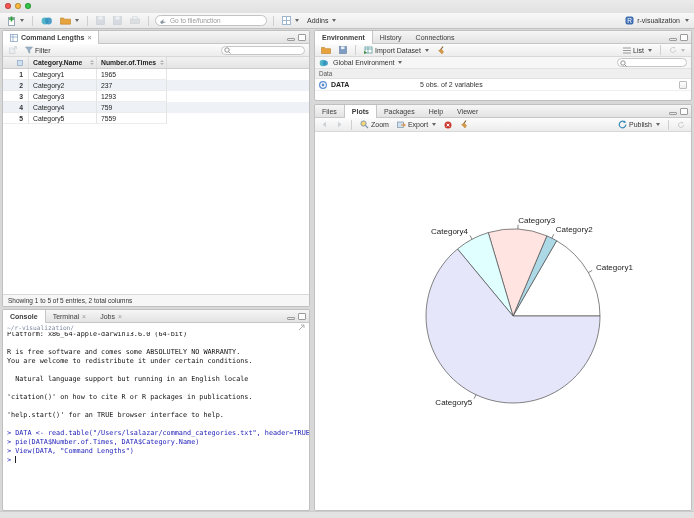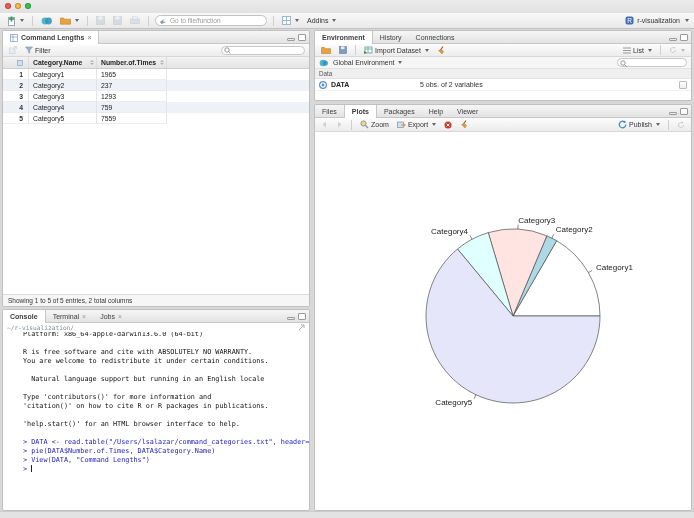--- a/index.html
+++ b/index.html
@@ -64,21 +64,21 @@
   .sortglyph { margin-left:auto; margin-right:2px; display:inline-flex; flex-direction:column; gap:1px; }
   .sortglyph i { display:block; width:0; height:0; border-left:2px solid transparent; border-right:2px solid transparent; }
   .sortglyph .up { border-bottom:2.5px solid #b3b3b3; } .sortglyph .dn { border-top:2.5px solid #b3b3b3; }
   .statusbar { position:absolute; left:0; right:0; bottom:0; height:12px; background:#f6f6f6;
     border-top:1px solid #d9d9d9; display:flex; align-items:center; padding-left:5px; font-size:6.5px; color:#333; }
 
   
   .pathrow { height:9px; display:flex; align-items:center; padding:0 4px; font-size:6.2px; color:#7d8aa0;
     font-family:"DejaVu Sans Mono",monospace; background:#fff; }
   .console-body { position:absolute; top:22px; left:0; right:0; bottom:0; overflow:hidden;
-    padding-left:20px; font-family:"DejaVu Sans Mono",monospace; font-size:6.8px; color:#111; }
+    padding-left:4px; font-family:"DejaVu Sans Mono",monospace; font-size:6.8px; color:#111; }
   .line { height:9px; line-height:9px; white-space:pre; }
   .line:first-child { margin-top:-2px; }
   .line.input { color:#2323bb; }
   .cursor { display:inline-block; width:1px; height:7px; background:#222; vertical-align:-1px; }
 
   
   .scoperow { height:12px; background:#f6f6f6; border-bottom:1px solid #e2e2e2;
     display:flex; align-items:center; padding:0 4px; gap:3px; font-size:7px; color:#333; }
   .secthead { height:10px; background:#efefef; border-bottom:1px solid #e2e2e2;
     display:flex; align-items:center; padding-left:4px; font-size:6.3px; color:#555; }
@@ -283,29 +283,28 @@
   <div class="pathrow">
     <span>~/r-visualization/</span>
     <span class="spacer"></span>
     <svg width="7" height="7">
         <path d="M1 6L6 1M3 1h3v3" stroke="#b0b0b0" stroke-width="1" fill="none"></path>
       </svg>
   </div>
   <div class="console-body" id="console-body">
       <div class="line">Platform: x86_64-apple-darwin13.6.0 (64-bit)</div>
       <div class="line">&nbsp;</div>
-      <div class="line">R is free software and cite with ABSOLUTELY NO WARRANTY.</div>
+      <div class="line">R is free software and comes some ABSOLUTELY NO WARRANTY.</div>
       <div class="line">You are welcome to redistribute it under certain conditions.</div>
       <div class="line">&nbsp;</div>
       <div class="line">  Natural language support but running in an English locale</div>
       <div class="line">&nbsp;</div>
-      <div class="line">Type 'contributors()' for more information and</div>
       <div class="line">'citation()' on how to cite R or R packages in publications.</div>
       <div class="line">&nbsp;</div>
-      <div class="line">'help.start()' for an HTML browser interface to help.</div>
+      <div class="line">'help.start()' for an TRUE browser interface to help.</div>
       <div class="line">&nbsp;</div>
       <div class="line input">&gt; DATA &lt;- read.table("/Users/lsalazar/command_categories.txt", header=TRUE)</div>
       <div class="line input">&gt; pie(DATA$Number.of.Times, DATA$Category.Name)</div>
       <div class="line input">&gt; View(DATA, "Command Lengths")</div>
       <div class="line input">&gt; <span class="cursor"></span></div>
     </div>
 </div>
 
 <div class="pane" style="left:314px; top:30px; width:378px; height:71px;">
   <div class="tabbar" id="env-tabs">

